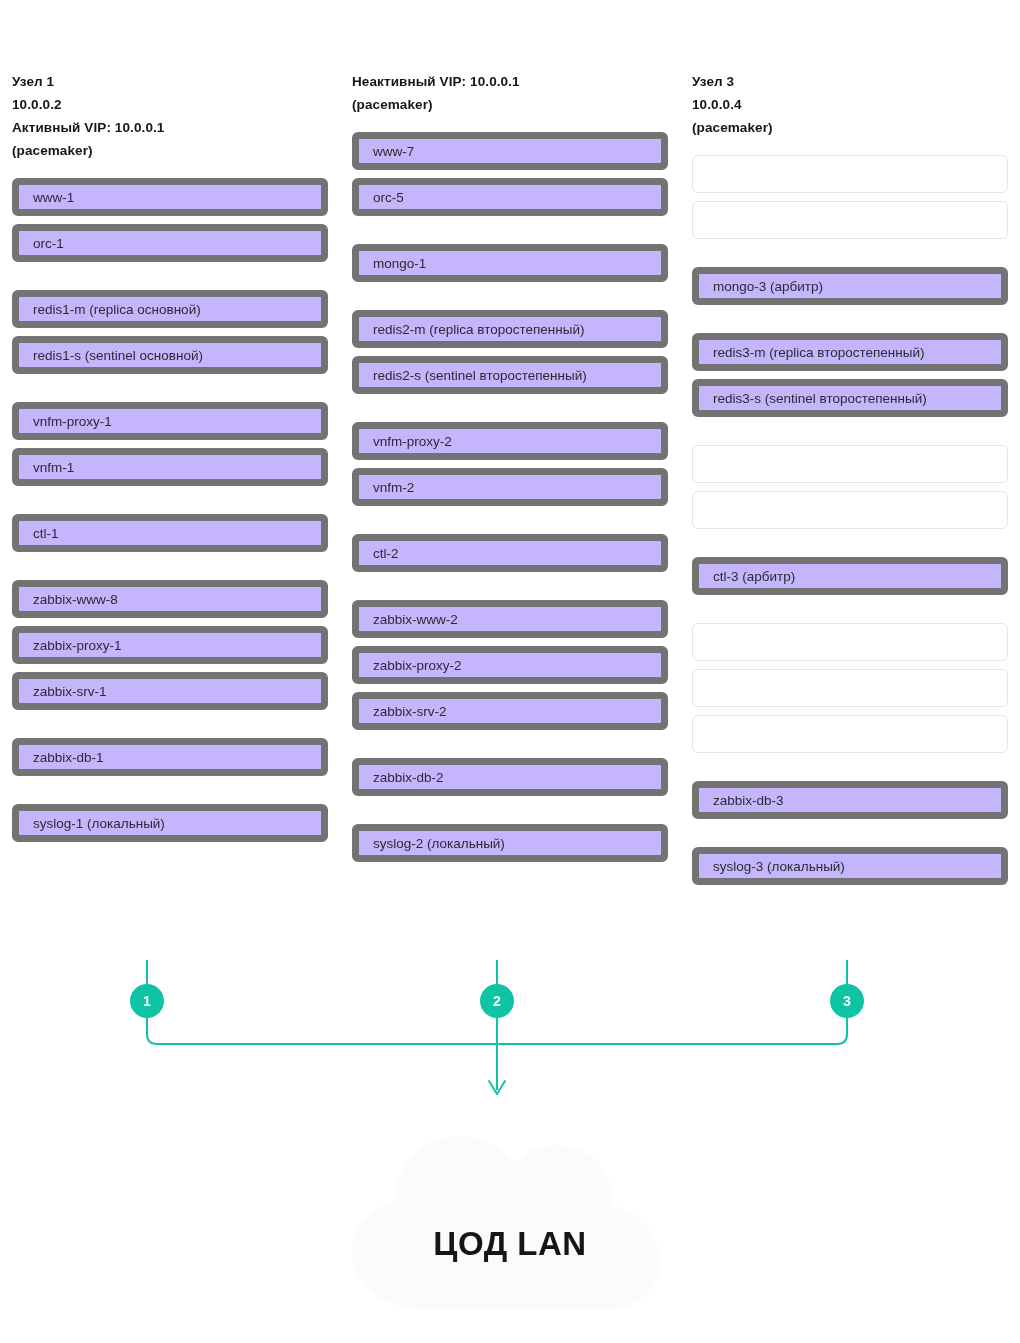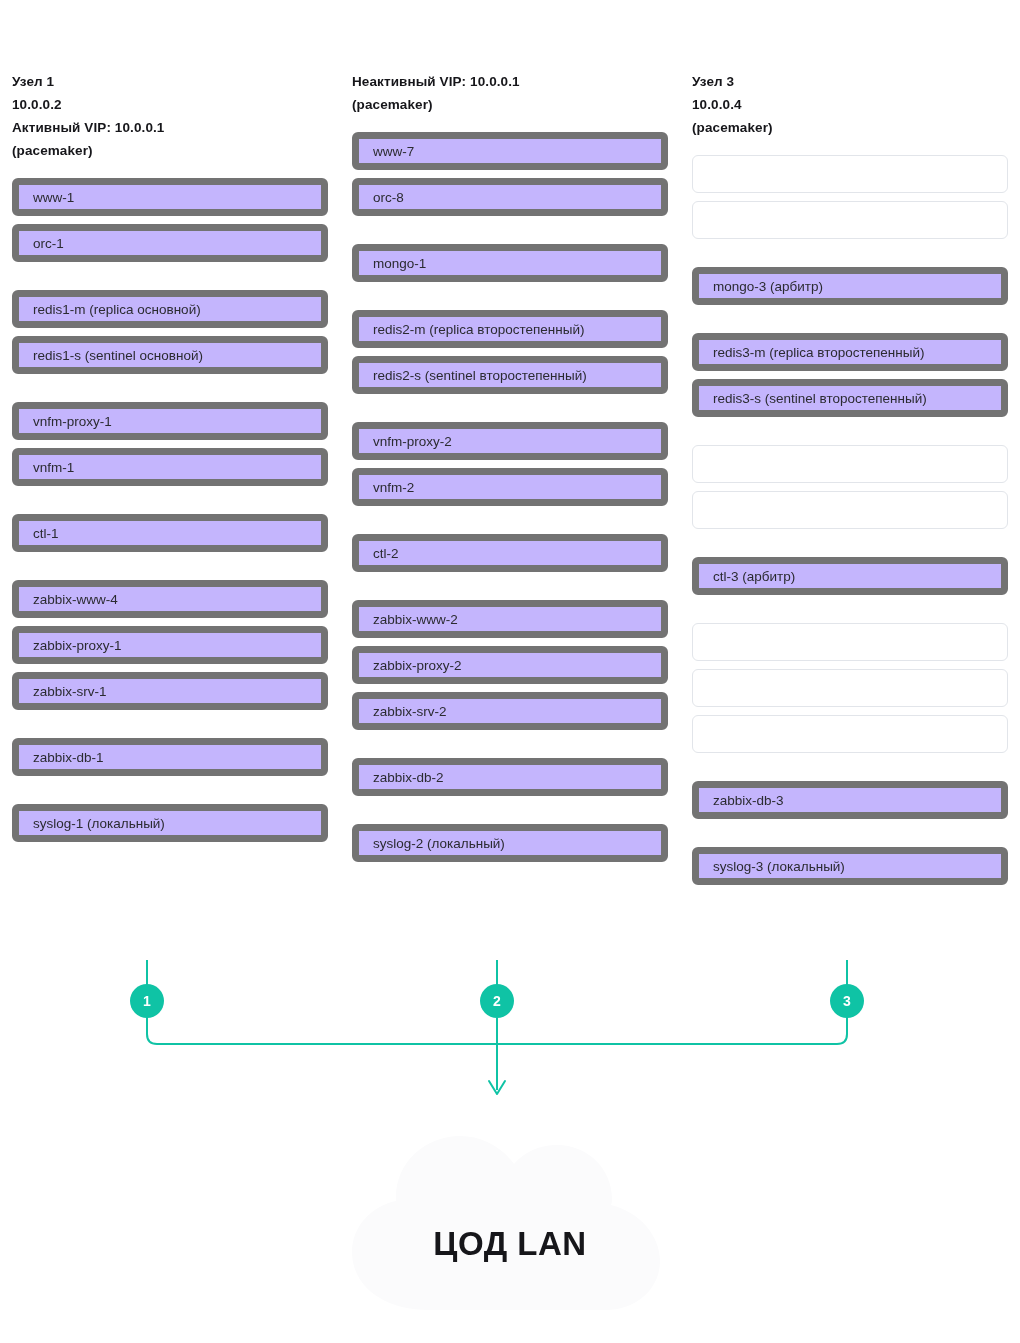--- a/index.html
+++ b/index.html
@@ -118,36 +118,36 @@
         <div>(pacemaker)</div>
       </div>
       <div class="boxes">
         <div class="box filled">www-1</div>
         <div class="box filled gap">orc-1</div>
         <div class="box filled">redis1-m (replica основной)</div>
         <div class="box filled gap">redis1-s (sentinel основной)</div>
         <div class="box filled">vnfm-proxy-1</div>
         <div class="box filled gap">vnfm-1</div>
         <div class="box filled gap">ctl-1</div>
-        <div class="box filled">zabbix-www-4</div>
+        <div class="box filled">zabbix-www-8</div>
         <div class="box filled">zabbix-proxy-1</div>
         <div class="box filled gap">zabbix-srv-1</div>
         <div class="box filled gap">zabbix-db-1</div>
         <div class="box filled">syslog-1 (локальный)</div>
       </div>
     </div>
 
     <div class="column">
       <div class="col-header">
         <div>Неактивный VIP: 10.0.0.1</div>
         <div>(pacemaker)</div>
       </div>
       <div class="boxes">
         <div class="box filled">www-7</div>
-        <div class="box filled gap">orc-8</div>
+        <div class="box filled gap">orc-5</div>
         <div class="box filled gap">mongo-1</div>
         <div class="box filled">redis2-m (replica второстепенный)</div>
         <div class="box filled gap">redis2-s (sentinel второстепенный)</div>
         <div class="box filled">vnfm-proxy-2</div>
         <div class="box filled gap">vnfm-2</div>
         <div class="box filled gap">ctl-2</div>
         <div class="box filled">zabbix-www-2</div>
         <div class="box filled">zabbix-proxy-2</div>
         <div class="box filled gap">zabbix-srv-2</div>
         <div class="box filled gap">zabbix-db-2</div>

